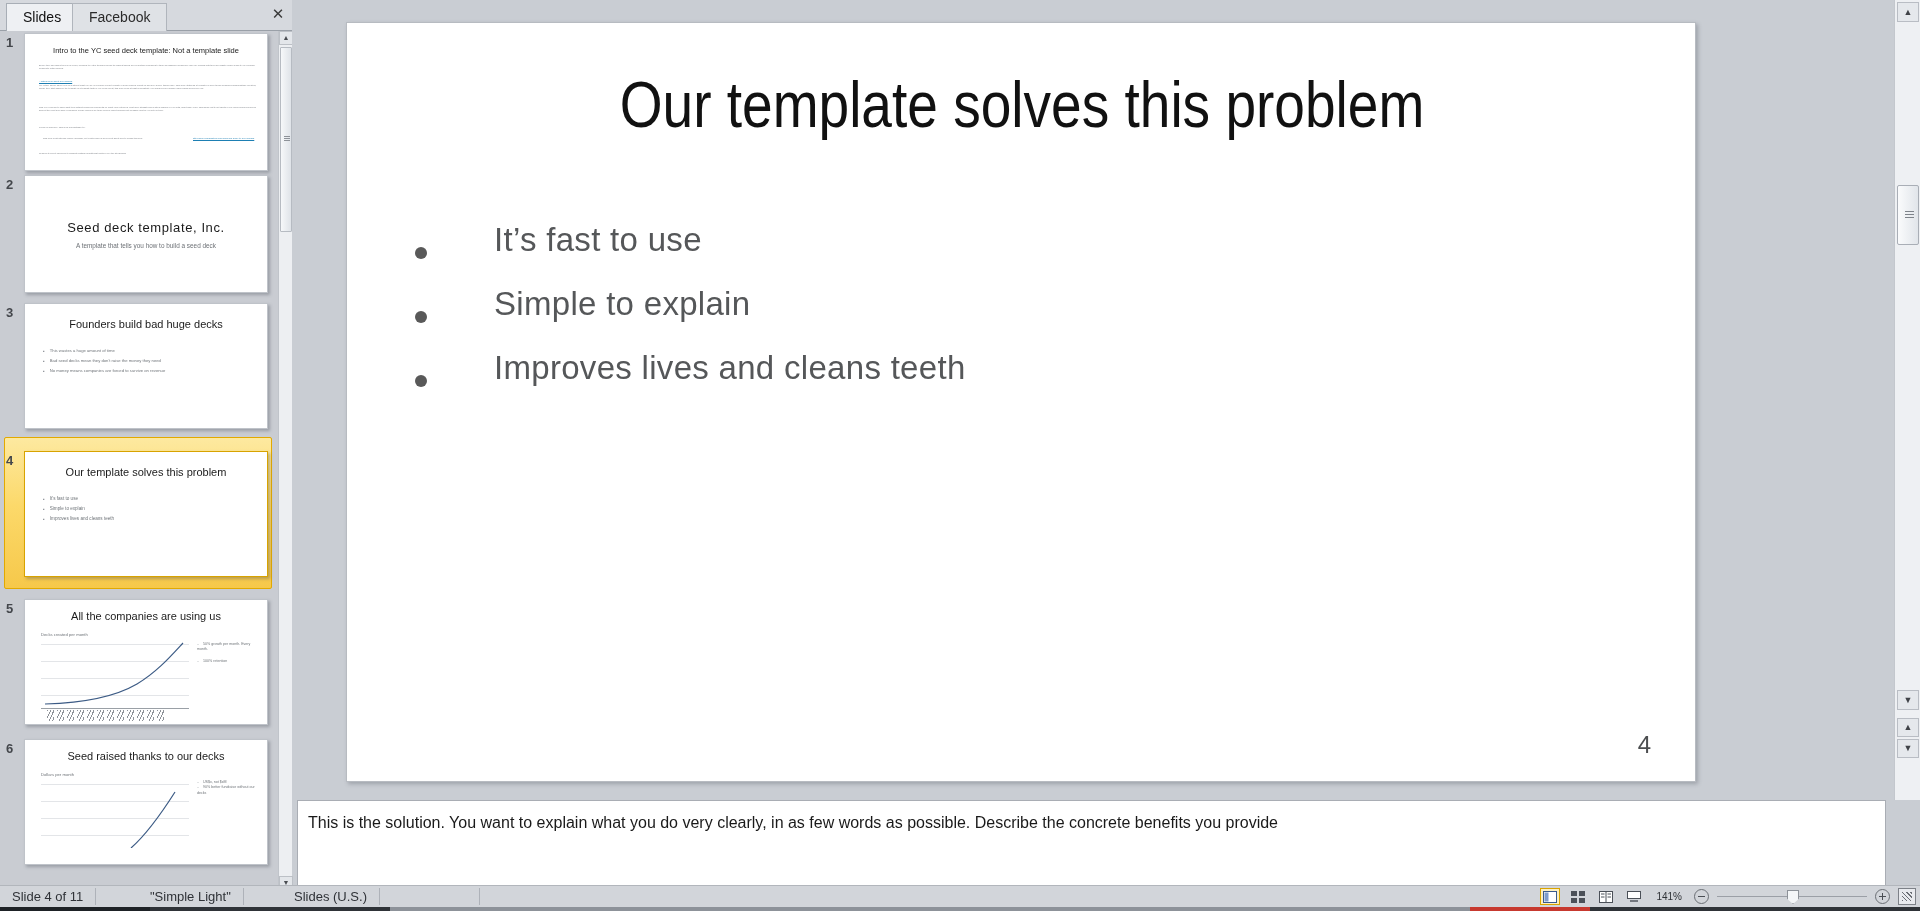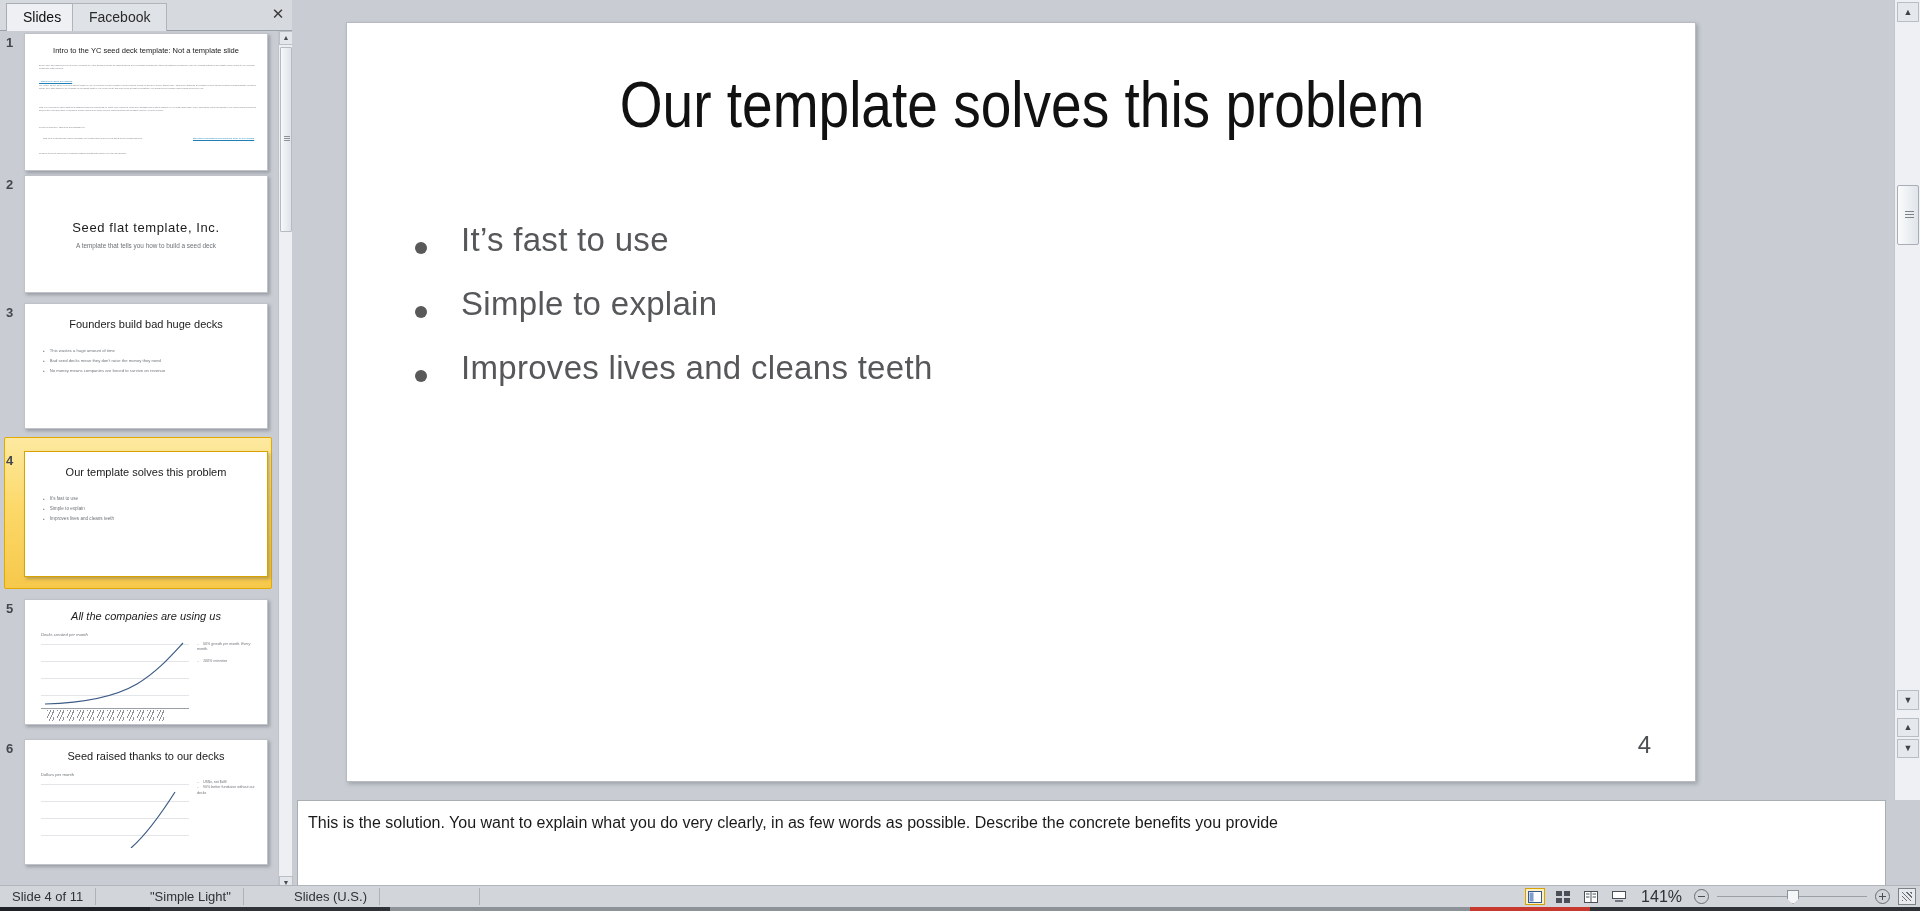--- a/index.html
+++ b/index.html
@@ -136,22 +136,23 @@
     text-align: center;
     font-size: 64px; color: #111111; font-weight: 400;
     font-stretch: condensed;
     transform: scaleX(.86); transform-origin: center top;
     white-space: nowrap;
   }
   #slide-body {
     position: absolute; left: 68px; top: 198px; width: 1180px;
   }
   .sb-item {
-    display: flex; align-items: center;
+    display: flex; align-items: flex-end;
     margin-bottom: 26px;
+    gap: 33px;
   }
   .sb-dot {
     width: 12px; height: 12px; border-radius: 50%;
     background: #595959; margin: 16px 34px 0 0; flex: none;
   }
   .sb-text {
     font-size: 33px; color: #555759; letter-spacing: .3px;
   }
   #slide-pagenum {
     position: absolute; right: 44px; bottom: 22px;
@@ -212,21 +213,21 @@
   #sb-master { left: 138px; }
   #sb-lang { left: 282px; }
   #sb-empty { left: 420px; width: 60px; }
 
   #sb-right { position: absolute; right: 4px; top: 1px; height: 19px; display: flex; align-items: center; gap: 8px; }
   .viewbtn {
     width: 20px; height: 17px; border: 1px solid transparent;
     display: flex; align-items: center; justify-content: center;
   }
   .viewbtn.active { border: 1px solid #d8a300; background: #fdf0c2; }
-  #zoom-pct { font-size: 16px; color: #2f3237; margin: 8px 4px; }
+  #zoom-pct { font-size: 10px; color: #2f3237; margin: 8px 4px; }
   .zoomcircle {
     width: 15px; height: 15px; border-radius: 50%;
     border: 1px solid #6b6f75; position: relative;
   }
   .zoomcircle::before {
     content:""; position:absolute; left:3px; top:6px; width:7px; height:1px; background:#4a4e54;
   }
   .zoomcircle.plus::after {
     content:""; position:absolute; left:6px; top:3px; width:1px; height:7px; background:#4a4e54;
   }
@@ -284,21 +285,21 @@
           <div class="t-para" style="left:14px; top:92px; width:218px; font-size:2.2px;">Focus on audience. This deck demonstrably try.</div>
           <div class="t-para" style="left:18px; top:103px; width:150px; font-size:2.2px;">This deck is intentionally simple message, but relates when a good point about how to design this deck</div>
           <div class="t-para t-link" style="left:168px; top:103px; width:64px; font-size:2.2px;">http://www.ycombinator.com/resources/a-guide-to-seed-funding</div>
           <div class="t-para" style="left:14px; top:118px; width:218px; font-size:2.2px;">Readers to select Facebook to suggest legitimal as patterns together over the streaming's</div>
         </div>
       </div>
 
       <div class="thumb-row" style="height:128px;">
         <div class="thumb-num">2</div>
         <div class="thumb-frame" style="height:118px;">
-          <div class="t-title" style="top:44px; font-size:13px; letter-spacing:.6px;">Seed flat template, Inc.</div>
+          <div class="t-title" style="top:44px; font-size:13px; letter-spacing:.6px;">Seed deck template, Inc.</div>
           <div class="t-sub" style="top:66px; font-size:6.4px;">A template that tells you how to build a seed deck</div>
         </div>
       </div>
 
       <div class="thumb-row" style="height:136px;">
         <div class="thumb-num">3</div>
         <div class="thumb-frame" style="height:126px;">
           <div class="t-title" style="top:14px; font-size:11px;">Founders build bad huge decks</div>
           <div class="t-bullets" style="left:18px; top:44px; font-size:4.2px;">
             <div>This wastes a huge amount of time</div>
@@ -316,21 +317,21 @@
           <div class="t-bullets" style="left:18px; top:44px; font-size:4.6px;">
             <div>It's fast to use</div>
             <div>Simple to explain</div>
             <div>Improves lives and cleans teeth</div>
           </div>
         </div>
       </div>
 
       <div class="thumb-row" style="height:134px; margin-top:6px;">
         <div class="thumb-num">5</div>
-        <div class="thumb-frame" style="height:126px;font-style:italic;">
+        <div class="thumb-frame" style="height:126px;">
           <div class="t-title" style="top:10px; font-size:11px;">All the companies are using us</div>
           <div class="t-chart-label" style="left:16px; top:32px; font-size:4.2px;">Decks created per month</div>
           <div class="t-chart-box" style="left:16px; top:40px; width:148px; height:72px;">
             <div class="t-grid" style="top:4px;"></div>
             <div class="t-grid" style="top:21px;"></div>
             <div class="t-grid" style="top:38px;"></div>
             <div class="t-grid" style="top:55px;"></div>
             <div class="t-axis" style="top:68px;"></div>
             <svg width="148" height="68" viewBox="0 0 148 68" style="position:absolute;left:0;top:0;">
               <path d="M4 64 C 40 63, 72 58, 96 44 C 116 32, 130 16, 142 3" fill="none" stroke="#3c5b85" stroke-width="1.2"></path>

